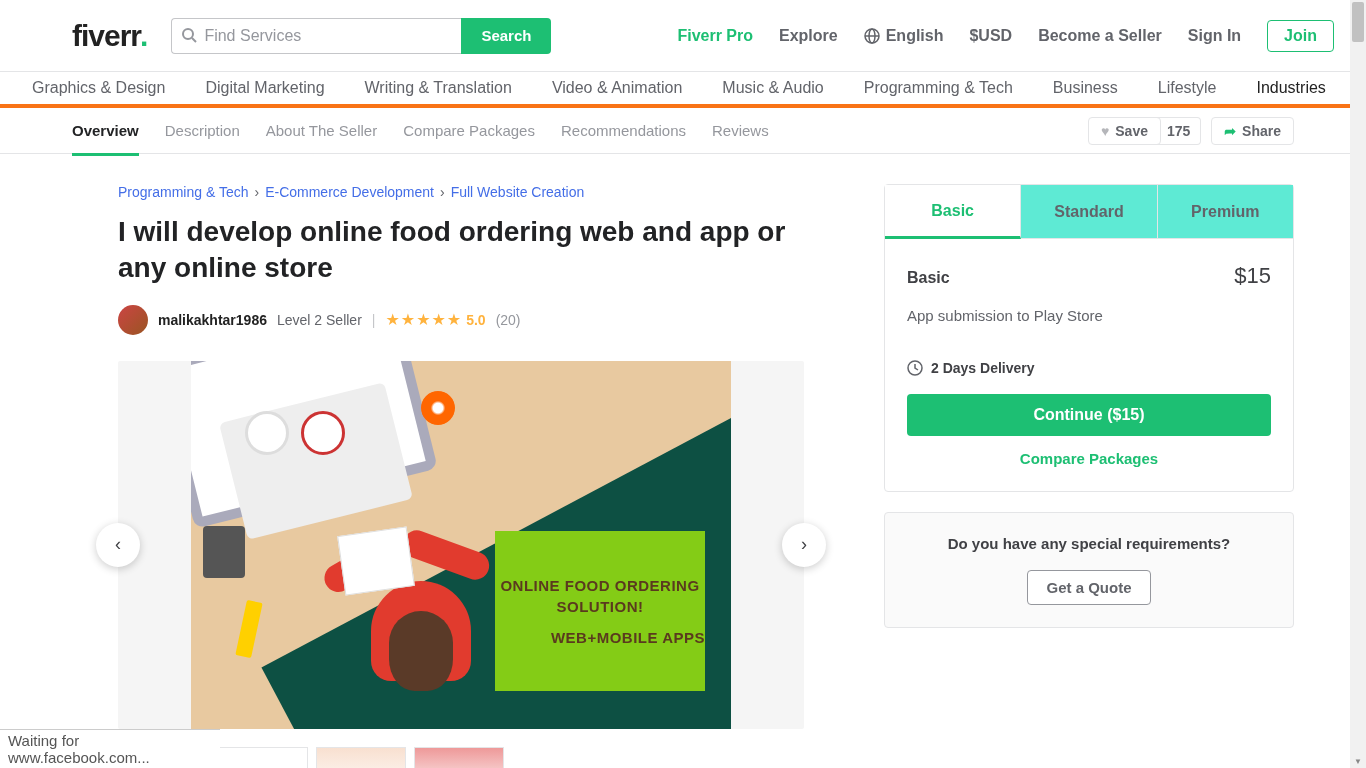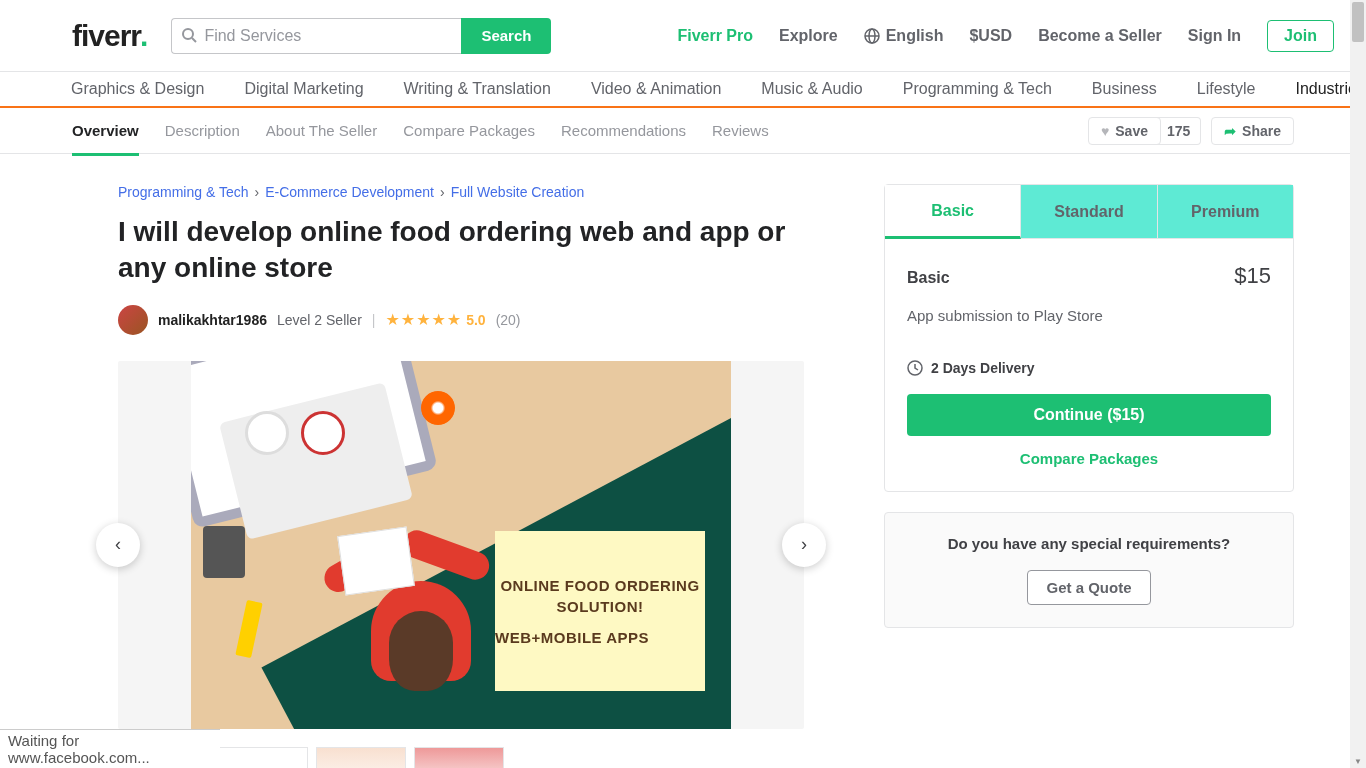--- a/index.html
+++ b/index.html
@@ -17,21 +17,21 @@
 .search-btn { background: #1dbf73; color: #fff; font-weight: 700; border: none; padding: 0 20px; border-radius: 0 4px 4px 0; font-size: 15px; cursor: pointer; }
 .header-spacer { flex: 1; }
 .nav-right { display: flex; align-items: center; gap: 26px; }
 .nav-link { font-weight: 600; font-size: 16px; color: #62646a; cursor: pointer; }
 .nav-link.pro { color: #1dbf73; }
 .nav-link.lang { display: flex; align-items: center; gap: 6px; }
 .globe-icon { width: 16px; height: 16px; }
 .join-btn { border: 1px solid #1dbf73; color: #1dbf73; padding: 6px 16px; border-radius: 4px; font-weight: 600; font-size: 16px; cursor: pointer; background: #fff; }
 
 
-.cat-bar { height: 36px; border-bottom: 2px solid #f97316; display: flex; align-items: center; padding: 0 71px; gap: 40px; }
+.cat-bar { height: 36px; border-bottom: 4px solid #f97316; display: flex; align-items: center; padding: 0 32px; gap: 40px; }
 .cat-link { color: #62646a; font-size: 16px; white-space: nowrap; cursor: pointer; }
 .cat-link.last { color: #222; }
 
 
 .sub-nav { height: 46px; border-bottom: 1px solid #e4e5e7; display: flex; align-items: center; padding: 0 72px; }
 .sub-tab { color: #95979d; font-size: 15px; cursor: pointer; margin-right: 26px; padding-bottom: 14px; padding-top: 14px; }
 .sub-tab.active { color: #222325; font-weight: 700; border-bottom: 3px solid #1dbf73; margin-bottom: -3px; }
 .sub-spacer { flex: 1; }
 .save-btn { border: 1px solid #e4e5e7; background: #fff; padding: 5px 12px; border-radius: 4px; font-size: 14px; color: #62646a; font-weight: 600; display: flex; align-items: center; gap: 6px; cursor: pointer; }
 .save-count { border: 1px solid #e4e5e7; border-left: none; padding: 5px 10px; font-size: 14px; color: #62646a; font-weight: 600; border-radius: 0 4px 4px 0; margin-left: -4px; position: relative; }
@@ -67,21 +67,21 @@
 .plate2 { position: absolute; top: 50px; left: 110px; width: 44px; height: 44px; border-radius: 50%; background: #fff; border: 3px solid #c33; }
 .cd { position: absolute; top: 30px; left: 230px; width: 34px; height: 34px; border-radius: 50%; background: radial-gradient(circle, #fff 20%, #f60 30%, #f60 70%, #fff 80%); }
 .calc { position: absolute; top: 165px; left: 12px; width: 42px; height: 52px; background: #555; border-radius: 4px; }
 .marker { position: absolute; top: 240px; left: 50px; width: 16px; height: 56px; background: #ffd000; border-radius: 2px; transform: rotate(12deg); }
 .person { position: absolute; top: 170px; left: 110px; width: 220px; height: 200px; }
 .arm-l { position: absolute; top: 20px; left: 20px; width: 80px; height: 28px; background: #e13b2e; border-radius: 14px; transform: rotate(-30deg); }
 .arm-r { position: absolute; top: 10px; right: 30px; width: 90px; height: 28px; background: #e13b2e; border-radius: 14px; transform: rotate(20deg); }
 .body { position: absolute; top: 50px; left: 70px; width: 100px; height: 100px; background: #e13b2e; border-radius: 50% 50% 20% 20%; }
 .head { position: absolute; top: 80px; left: 88px; width: 64px; height: 80px; background: #5a3a28; border-radius: 32px 32px 40% 40%; }
 .paper { position: absolute; top: 170px; left: 150px; width: 70px; height: 60px; background: #fff; transform: rotate(-8deg); border: 1px solid #ddd; }
-.sign { position: absolute; top: 170px; right: 26px; width: 210px; height: 160px; background: #fef9c3; display: flex; flex-direction: column; align-items: flex-start; justify-content: center; gap: 12px; }
+.sign { position: absolute; top: 170px; right: 26px; width: 210px; height: 160px; background: #84cc16; display: flex; flex-direction: column; align-items: flex-end; justify-content: center; gap: 12px; }
 .sign-top { color: #5a3a1e; font-weight: 800; font-size: 15px; text-align: center; line-height: 1.4; letter-spacing: 0.5px; }
 .sign-bot { color: #5a3a1e; font-weight: 800; font-size: 15px; letter-spacing: 0.5px; }
 .caro-nav { position: absolute; top: 50%; transform: translateY(-50%); width: 44px; height: 44px; border-radius: 50%; background: #fff; box-shadow: 0 2px 8px rgba(0,0,0,0.2); display: flex; align-items: center; justify-content: center; font-size: 18px; color: #404145; cursor: pointer; z-index: 5; }
 .caro-nav.prev { left: -22px; }
 .caro-nav.next { right: -22px; }
 .thumbs { display: flex; gap: 8px; margin-top: 18px; padding-left: 2px; }
 .thumb { width: 90px; height: 50px; background: #eee; cursor: pointer; }
 .thumb.t1 { background: linear-gradient(135deg,#e8c9a0 50%,#0d5043 50%); border: 2px solid #222; }
 .thumb.t2 { background: #fff; border: 1px solid #e4e5e7; }
 .thumb.t3 { background: linear-gradient(#f8e0d0,#fff); border: 1px solid #e4e5e7; }

